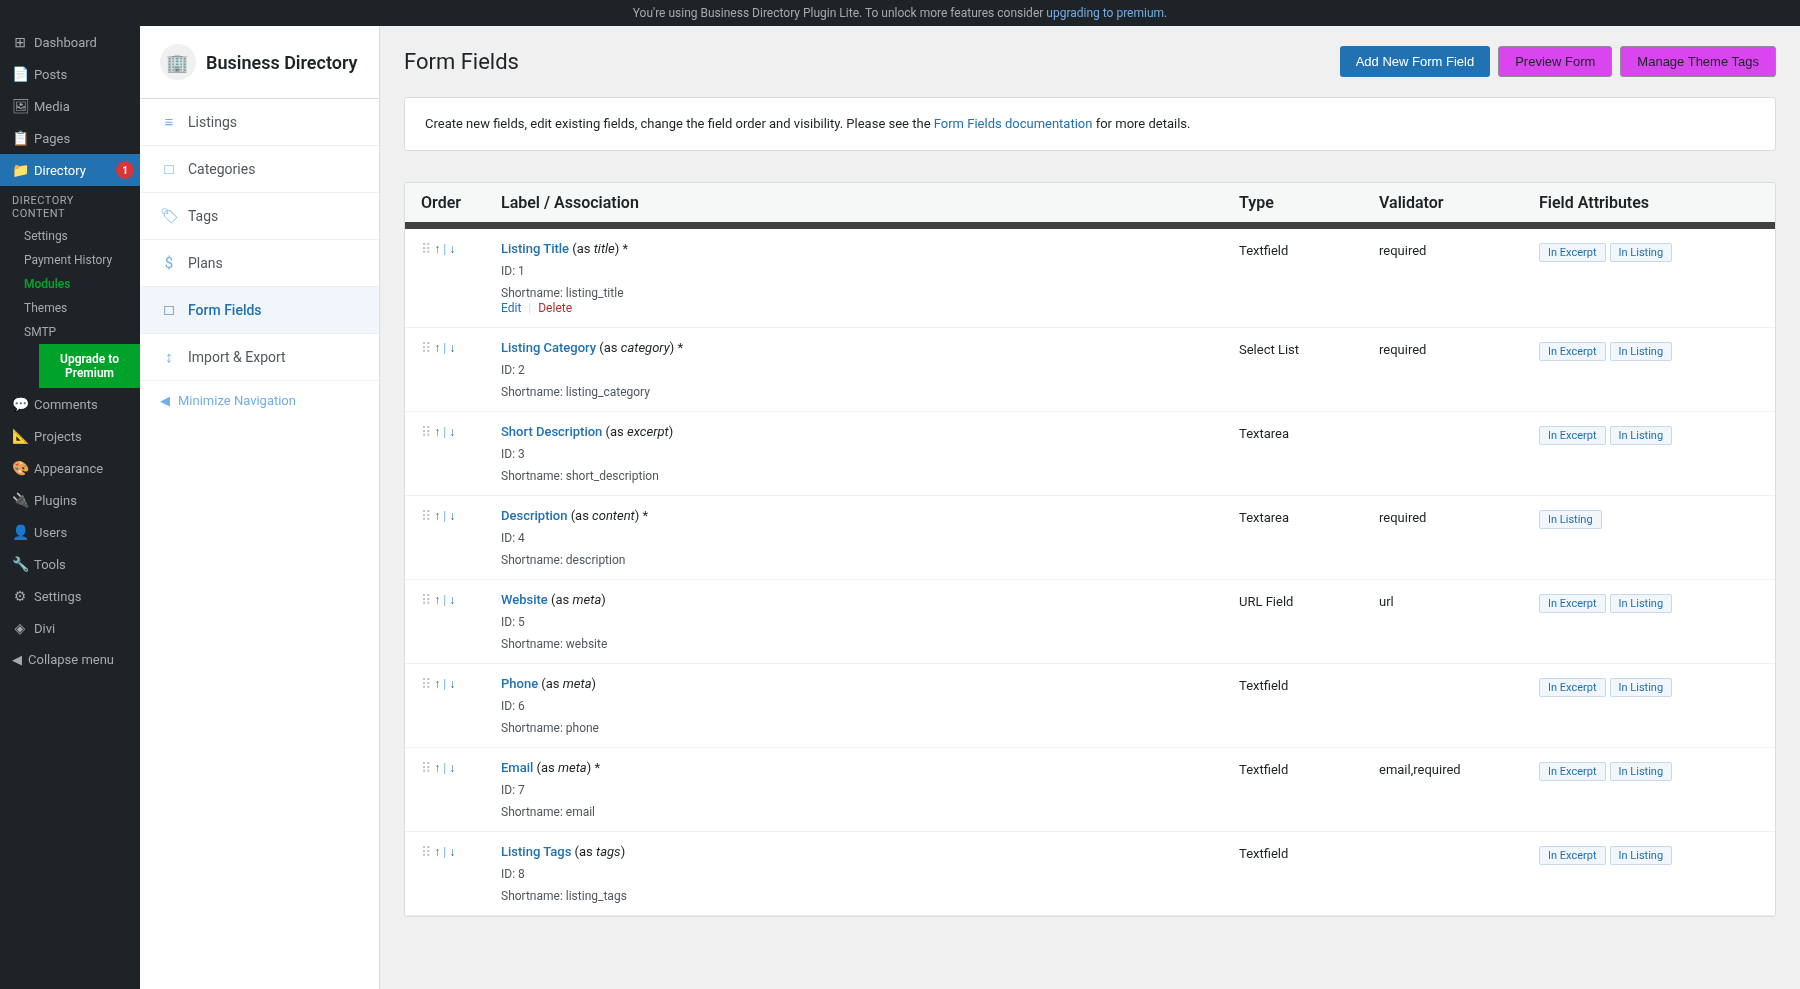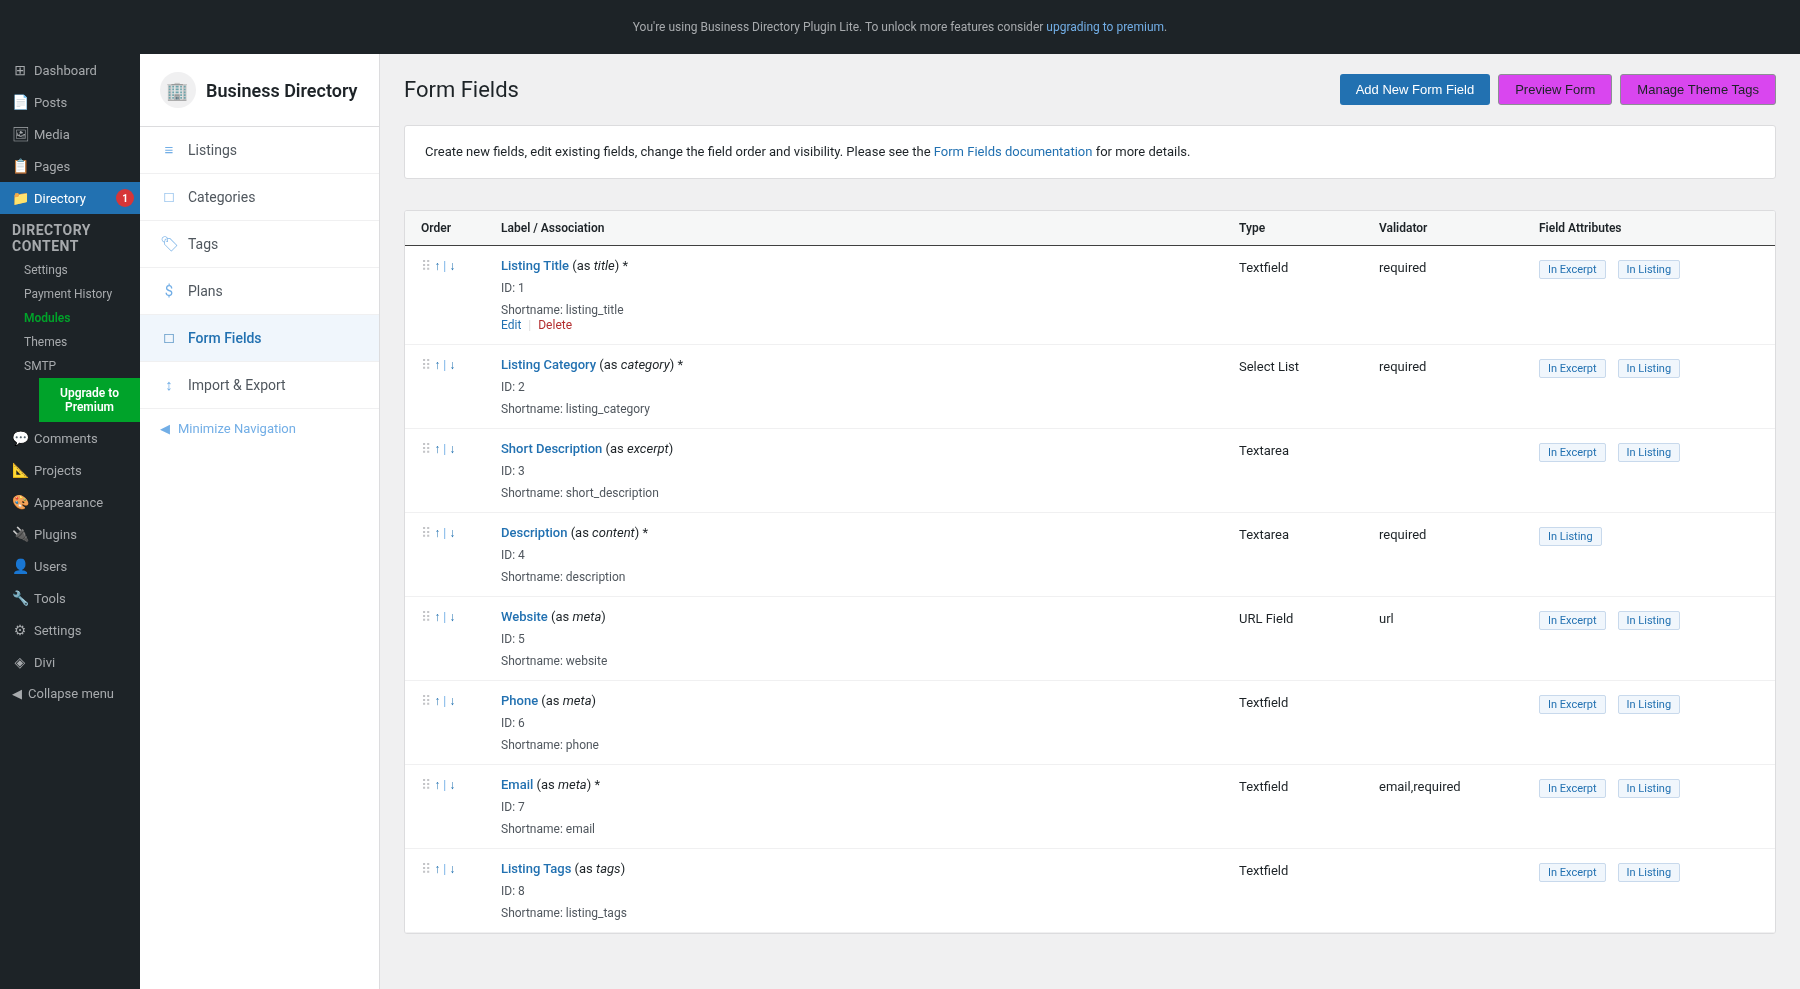--- a/index.html
+++ b/index.html
@@ -3,21 +3,21 @@
   <meta charset="utf-8">
   <style>
     * { margin: 0; padding: 0; box-sizing: border-box; }
     body { font-family: -apple-system, BlinkMacSystemFont, "Segoe UI", Roboto, sans-serif; font-size: 13px; background: #f0f0f1; color: #1d2327; display: flex; flex-direction: column; height: 989px; overflow: hidden; }
 
     
     .top-bar {
       background: #1d2327;
       color: #a7aaad;
       text-align: center;
-      padding: 20px 0;
+      padding: 6px 0;
       font-size: 12px;
       flex-shrink: 0;
     }
     .top-bar a { color: #72aee6; text-decoration: none; }
 
     
     .layout { display: flex; flex: 1; overflow: hidden; }
 
     
     .sidebar {
@@ -52,23 +52,23 @@
       width: 18px;
       height: 18px;
       display: flex;
       align-items: center;
       justify-content: center;
       font-size: 10px;
       font-weight: bold;
     }
     .sidebar-section-label {
       padding: 8px 12px 4px;
-      font-size: 14px;
+      font-size: 11px;
       color: #a7aaad;
-      font-weight: 700;
+      font-weight: 400;
       text-transform: uppercase;
       letter-spacing: 0.5px;
     }
     .sidebar-sub-item {
       display: flex;
       align-items: center;
       padding: 5px 12px 5px 24px;
       cursor: pointer;
       font-size: 12px;
       color: #a7aaad;
@@ -201,23 +201,23 @@
     .form-fields-table {
       background: #fff;
       border: 1px solid #dcdcde;
       border-radius: 3px;
       overflow: hidden;
     }
     .table-header {
       display: grid;
       grid-template-columns: 80px 1fr 140px 160px 220px;
       background: #f6f7f7;
-      border-bottom: 1px solid #404040;
+      border-bottom: 7px solid #404040;
       padding: 10px 16px;
-      font-size: 12px;
+      font-size: 16px;
       font-weight: 600;
       color: #1d2327;
     }
     .table-row {
       display: grid;
       grid-template-columns: 80px 1fr 140px 160px 220px;
       border-bottom: 1px solid #f0f0f1;
       padding: 12px 16px;
       align-items: start;
     }
@@ -231,21 +231,21 @@
     .order-controls .drag-handle { cursor: grab; color: #c3c4c7; font-size: 14px; }
     .order-controls .arrow { cursor: pointer; color: #2271b1; }
     .field-label { font-weight: 500; color: #2271b1; cursor: pointer; }
     .field-meta { font-size: 12px; color: #50575e; margin-top: 8px; }
     .field-actions { margin-top: 4px; font-size: 12px; }
     .field-actions .edit-link { color: #2271b1; text-decoration: none; cursor: pointer; }
     .field-actions .delete-link { color: #b32d2e; text-decoration: none; cursor: pointer; }
     .field-actions .sep { color: #dcdcde; margin: 0 4px; }
     .type-cell { font-size: 13px; color: #1d2327; padding-top: 2px; }
     .validator-cell { font-size: 13px; color: #1d2327; padding-top: 2px; }
-    .attributes-cell { display: flex; gap: 12px; padding-top: 2px; flex-wrap: wrap; }
+    .attributes-cell { display: flex; gap: 4px; padding-top: 2px; flex-wrap: wrap; }
     .attr-badge {
       background: #f0f6fc;
       border: 1px solid #c8d9ec;
       color: #2271b1;
       border-radius: 2px;
       padding: 2px 8px;
       font-size: 11px;
     }
   </style>
 </head>

